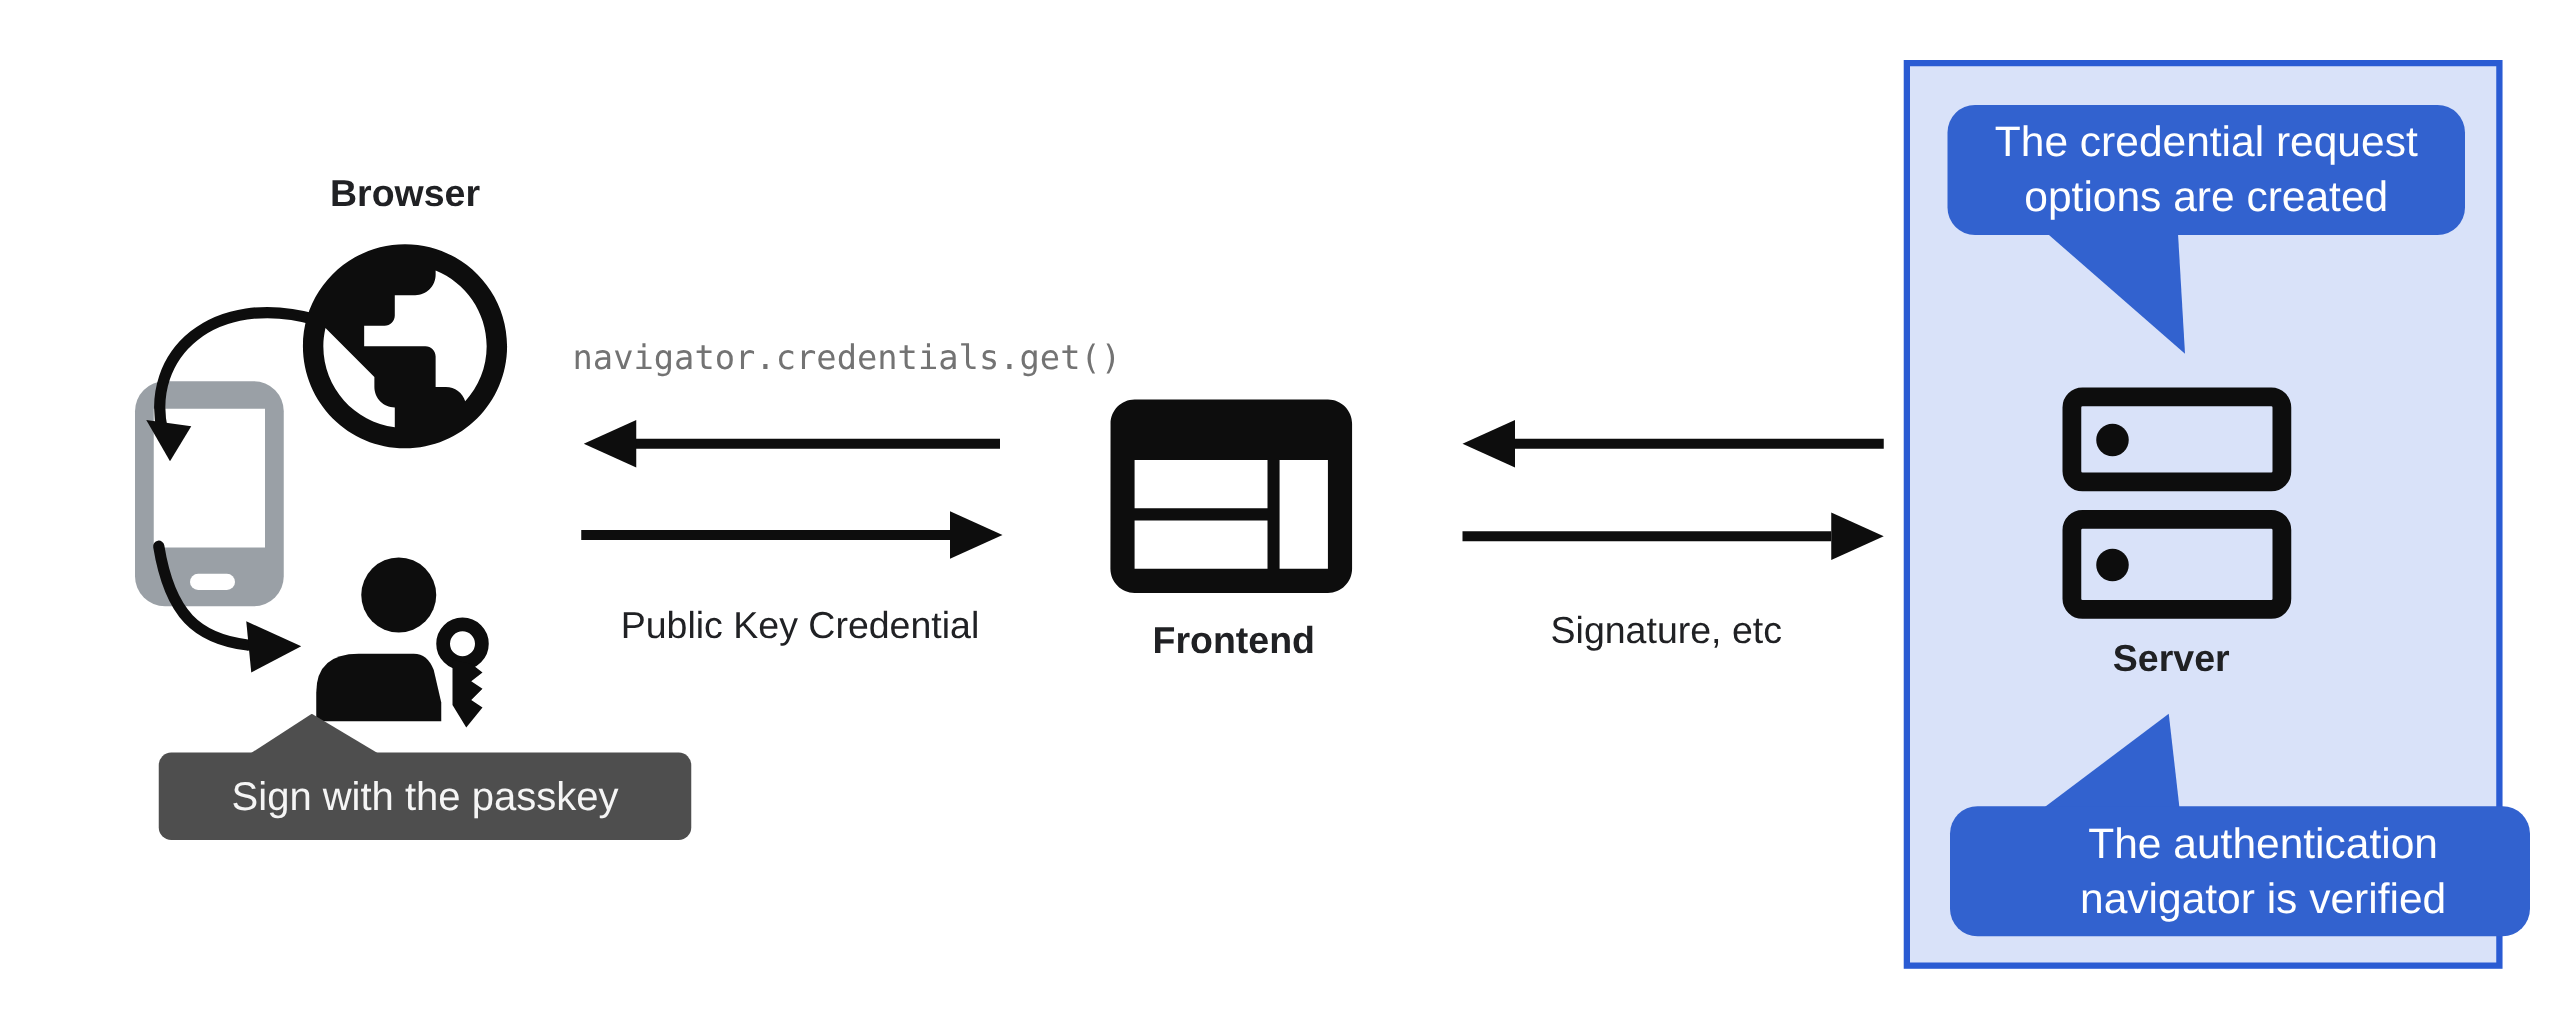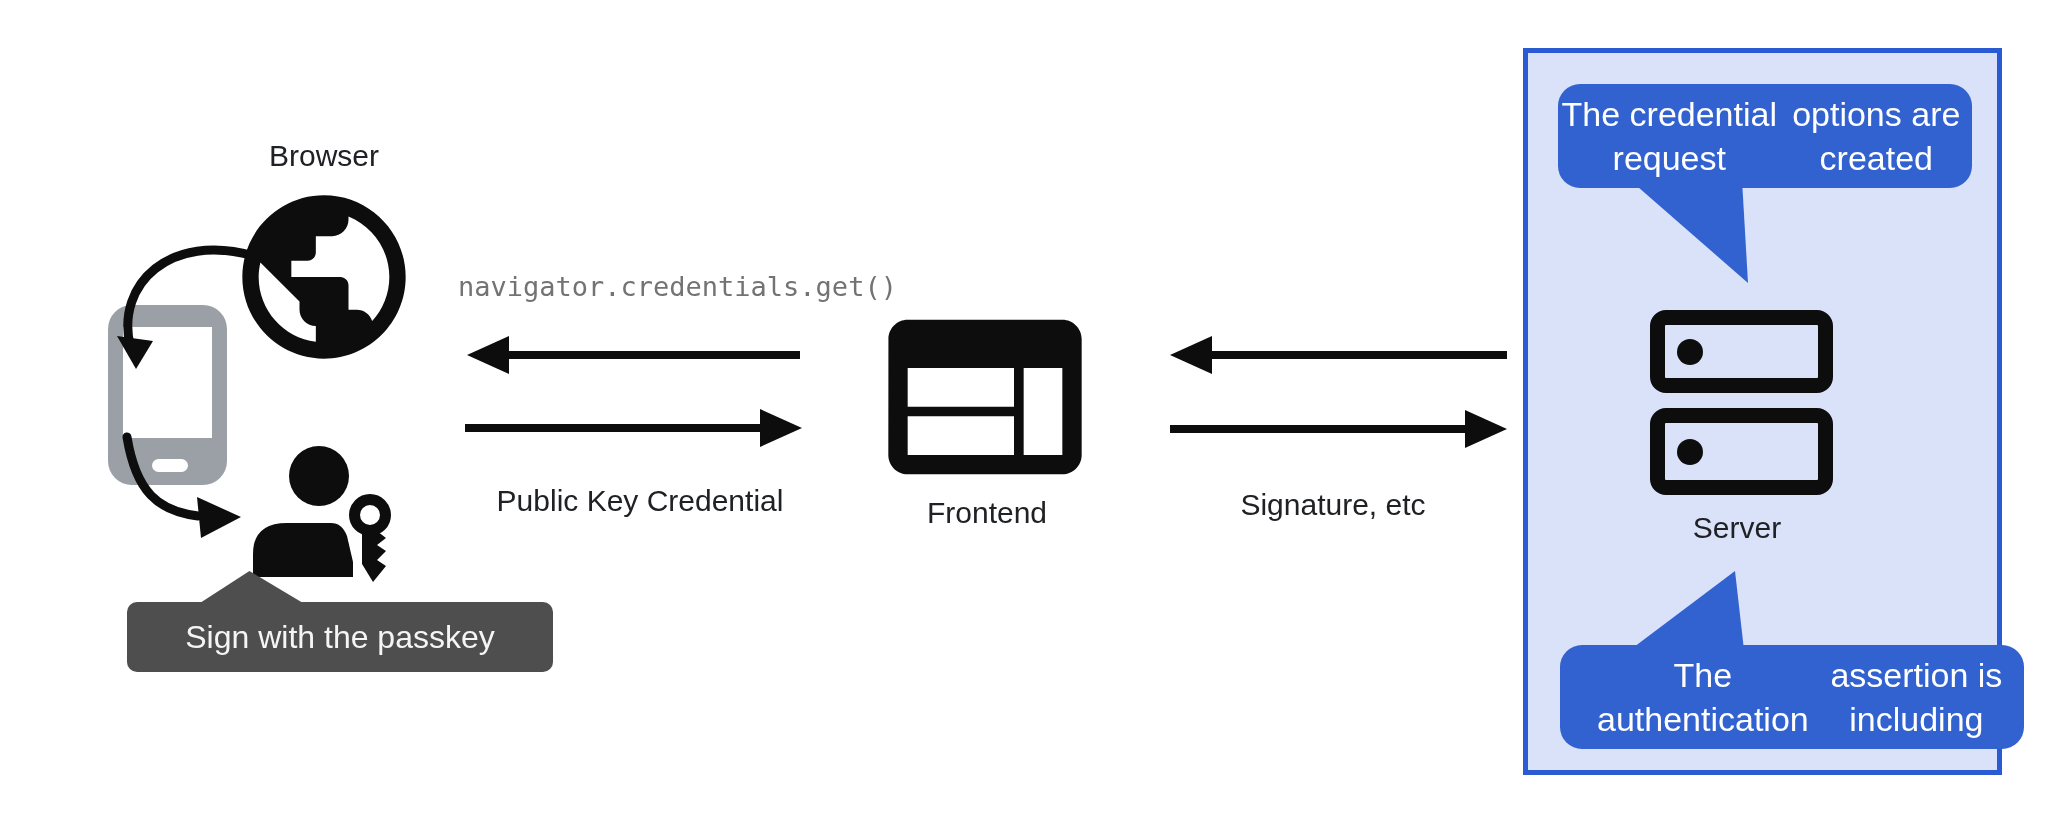--- a/index.html
+++ b/index.html
@@ -11,35 +11,35 @@
     --tooltip_bg:#4e4e4e;
     --phone_gray:#9aa0a6;
   }
   html,body{margin:0;padding:0;background:#ffffff;}
   .canvas{
     position:relative;width:2046px;height:818px;background:#ffffff;overflow:hidden;
     font-family:"Liberation Sans", sans-serif;color:var(--text);
   }
   .abs{position:absolute;}
   .ctr{transform:translate(-50%,-50%);white-space:nowrap;}
-  .label-bold{font-weight:400;font-size:30px;color:var(--text);}
+  .label-bold{font-weight:700;font-size:30px;color:var(--text);}
   .body-text{font-size:30px;color:var(--text);}
   .code{font-family:"DejaVu Sans Mono","Liberation Mono",monospace;font-size:27px;color:#737373;white-space:nowrap;}
 
   
   .server-panel{
     left:1523px;top:48px;width:479px;height:727px;box-sizing:border-box;
     background:var(--panel_bg);border:5px solid var(--panel_border);
   }
 
   
   .bubble{
     background:var(--bubble_bg);color:#ffffff;border-radius:22px;
     font-size:34px;line-height:44px;text-align:center;
-    display:flex;flex-direction:row;justify-content:center;align-items:center;
+    display:flex;flex-direction:column;justify-content:center;align-items:center;
   }
   .bubble-top{left:1558px;top:84px;width:414px;height:104px;}
   .bubble-bottom{left:1560px;top:645px;width:427px;height:104px;padding-left:37px;}
 
   
   .tooltip{
     left:127px;top:602px;width:426px;height:70px;background:var(--tooltip_bg);
     border-radius:10px;color:#f5f5f5;font-size:32px;
     display:flex;align-items:center;justify-content:center;white-space:nowrap;
   }
@@ -155,16 +155,16 @@
   <div class="abs tooltip">
     <span>Sign with the passkey</span>
   </div>
 
   <div class="abs bubble bubble-top">
     <div>The credential request</div>
     <div>options are created</div>
   </div>
   <div class="abs bubble bubble-bottom">
     <div>The authentication</div>
-    <div>assertion is including</div>
+    <div>navigator is verified</div>
   </div>
 
 </div>
 
 </body></html>

